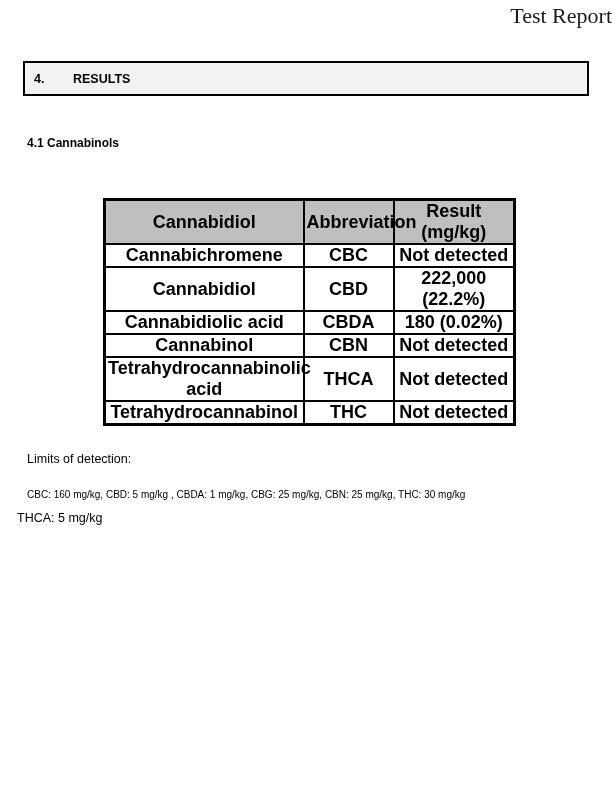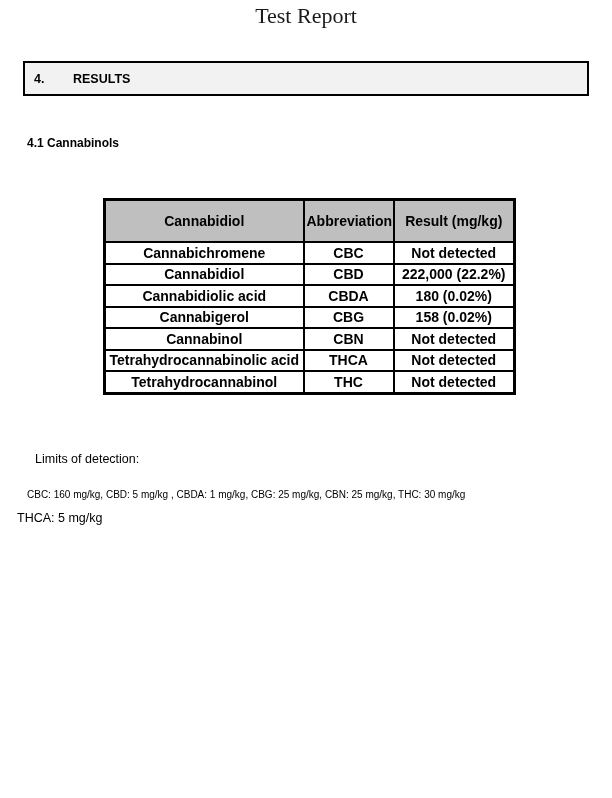--- a/index.html
+++ b/index.html
@@ -14,21 +14,21 @@
     background: #ffffff;
     font-family: "Liberation Sans", sans-serif;
     color: #000000;
     overflow: hidden;
   }
   .doc-title {
     position: absolute;
     top: 3px;
     left: 0;
     width: 100%;
-    text-align: center;
+    text-align: right;
     font-family: "Liberation Serif", serif;
     font-size: 22px;
     font-weight: normal;
     color: #1a1a1a;
   }
   .results-box {
     position: absolute;
     left: 23px;
     top: 61px;
     width: 566px;
@@ -52,21 +52,21 @@
     top: 136px;
     font-weight: bold;
     font-size: 12px;
   }
   table.results-table {
     position: absolute;
     left: 103px;
     top: 198px;
     width: 410px;
     border-collapse: collapse;
-    font-size: 14px;
+    font-size: 18px;
     text-align: center;
     table-layout: fixed;
     border: 3px solid var(--border-color, #000);
   }
   table.results-table th,
   table.results-table td {
     border: 2px solid var(--border-color, #000);
     padding: 0 2px;
     text-align: center;
     vertical-align: middle;
@@ -79,21 +79,21 @@
   table.results-table td {
     height: 19.5px;
     font-weight: bold;
   }
   table.results-table td.bold {
     font-weight: bold;
     margin-left: 19px;
   }
   .limits-label {
     position: absolute;
-    left: 35px;
+    left: 27px;
     top: 452px;
     font-size: 12.5px;
   }
   .limits-line1 {
     position: absolute;
     left: 27px;
     top: 489px;
     font-size: 10px;
     white-space: nowrap;
   }
@@ -141,25 +141,20 @@
           <td>Cannabidiol</td>
           <td>CBD</td>
           <td class="bold">222,000 (22.2%)</td>
         </tr>
         <tr>
           <td>Cannabidiolic acid</td>
           <td>CBDA</td>
           <td class="bold">180 (0.02%)</td>
         </tr>
         <tr>
-          <td>Cannabigerol</td>
-          <td>CBG</td>
-          <td class="bold">158 (0.02%)</td>
-        </tr>
-        <tr>
           <td>Cannabinol</td>
           <td>CBN</td>
           <td>Not detected</td>
         </tr>
         <tr>
           <td>Tetrahydrocannabinolic acid</td>
           <td>THCA</td>
           <td>Not detected</td>
         </tr>
         <tr>

